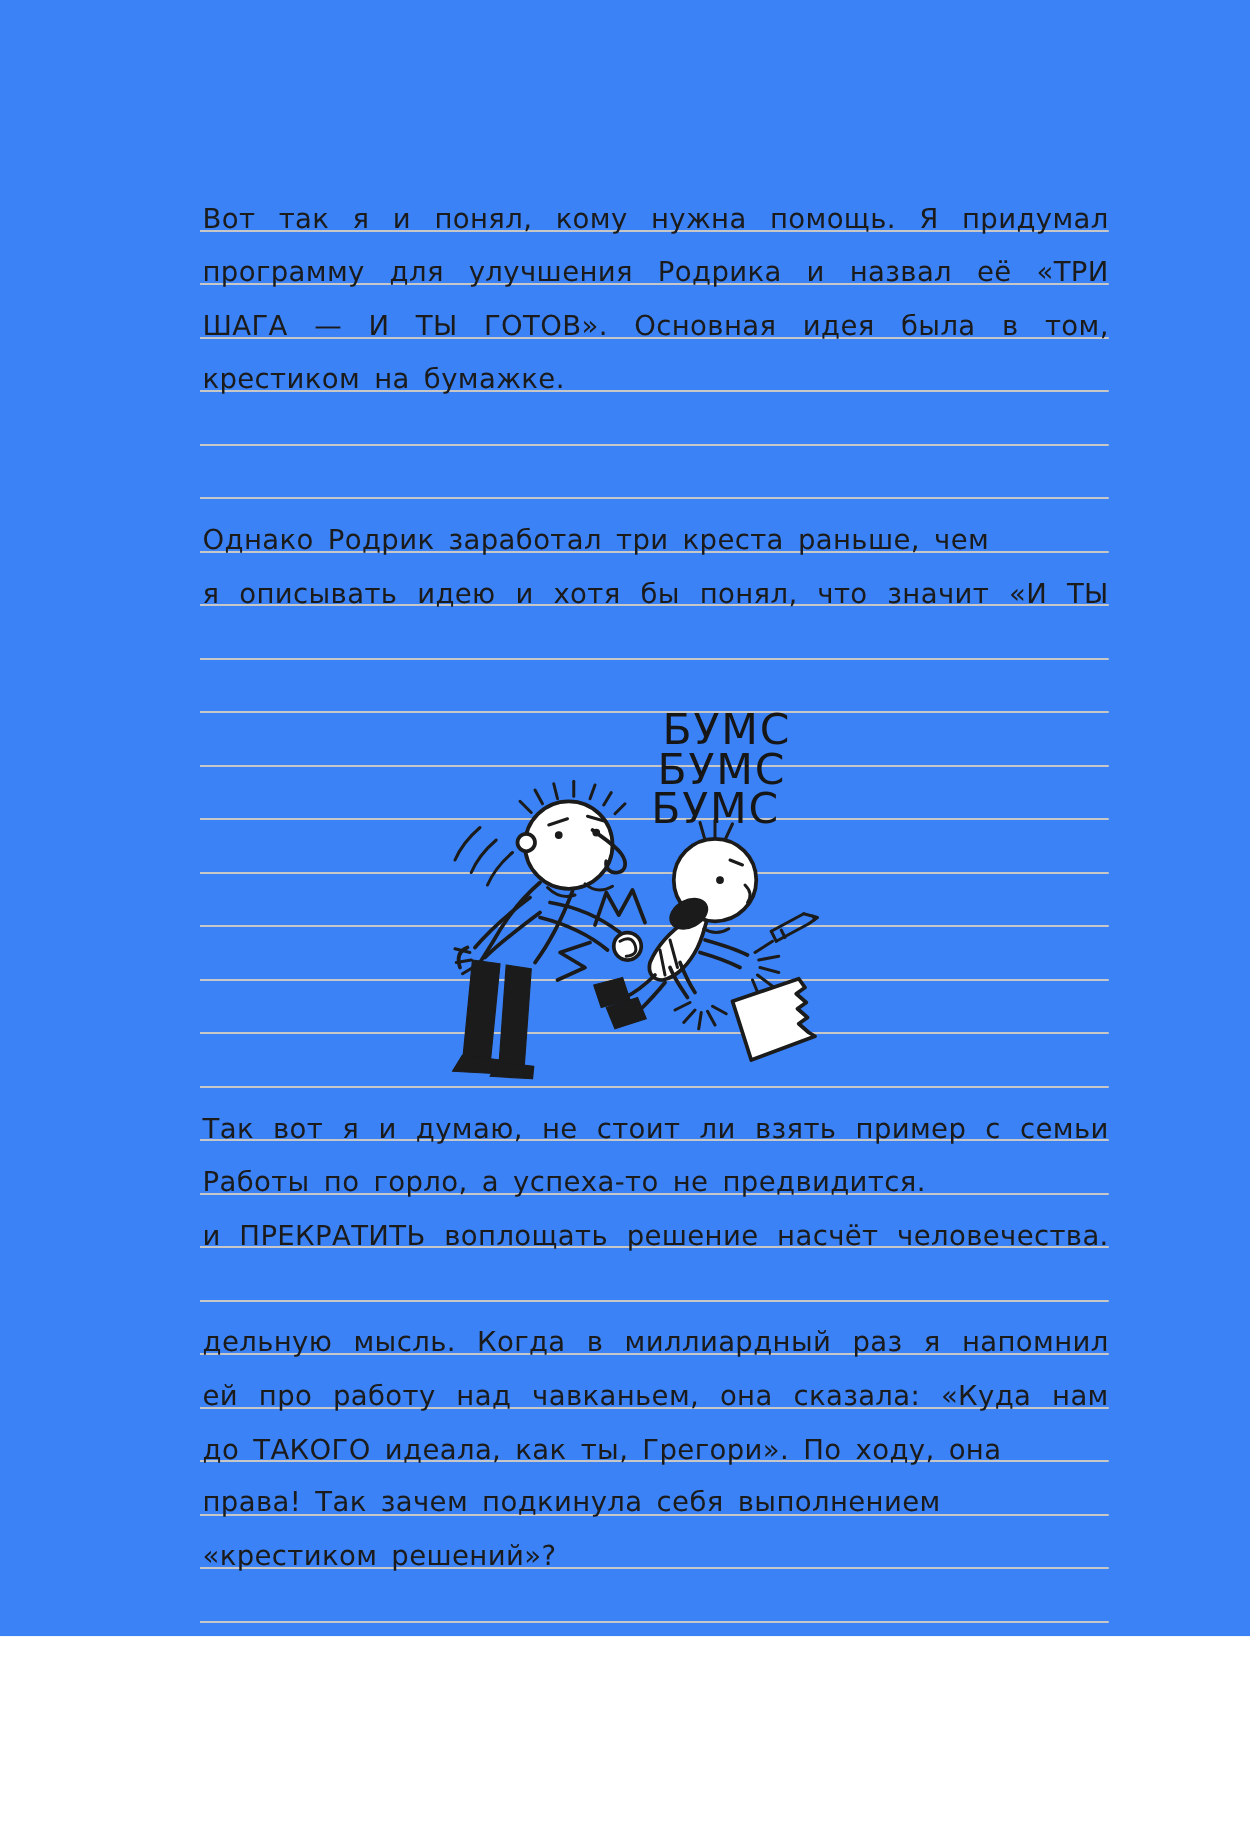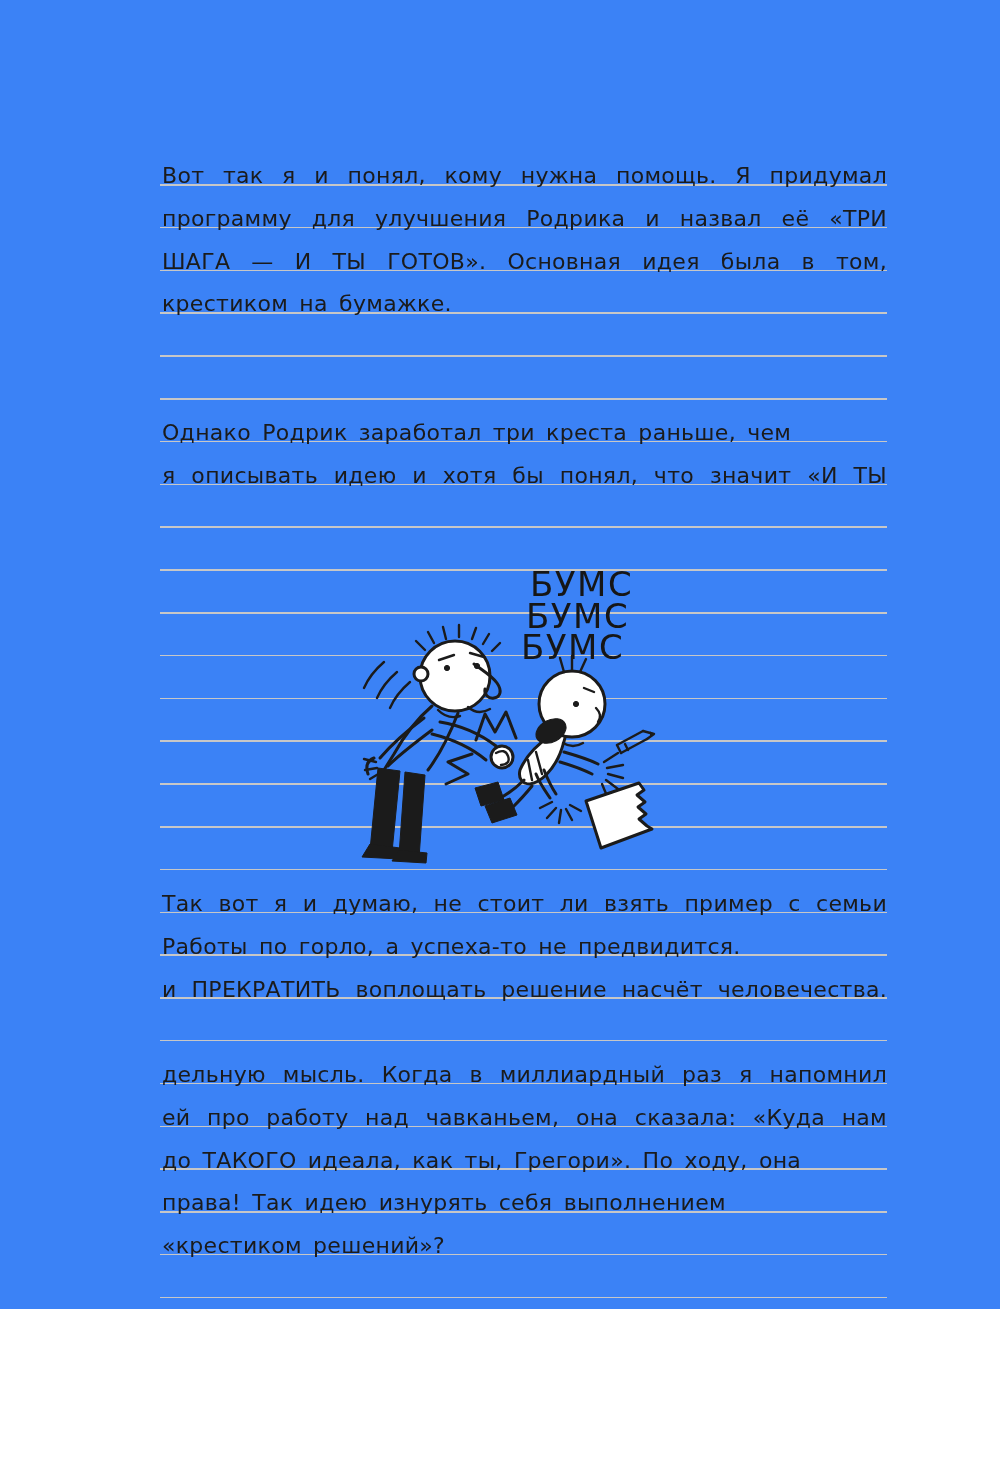--- a/index.html
+++ b/index.html
@@ -192,19 +192,19 @@
   <div class="para p3">
     <div class="line flush">Так вот я и думаю, не стоит ли взять пример с семьи</div>
     <div class="line">Работы по горло, а успеха-то не предвидится.</div>
     <div class="line flush">и ПРЕКРАТИТЬ воплощать решение насчёт человечества.</div>
   </div>
 
   <div class="para p4">
     <div class="line flush">дельную мысль. Когда в миллиардный раз я напомнил</div>
     <div class="line flush">ей про работу над чавканьем, она сказала: «Куда нам</div>
     <div class="line">до ТАКОГО идеала, как ты, Грегори». По ходу, она</div>
-    <div class="line">права! Так идею изнурять себя выполнением</div>
+    <div class="line">права! Так зачем подкинула себя выполнением</div>
     <div class="line">«крестиком решений»?</div>
   </div>
 
   <div class="pageno">8</div>
 
 </div>
 
 </body></html>

